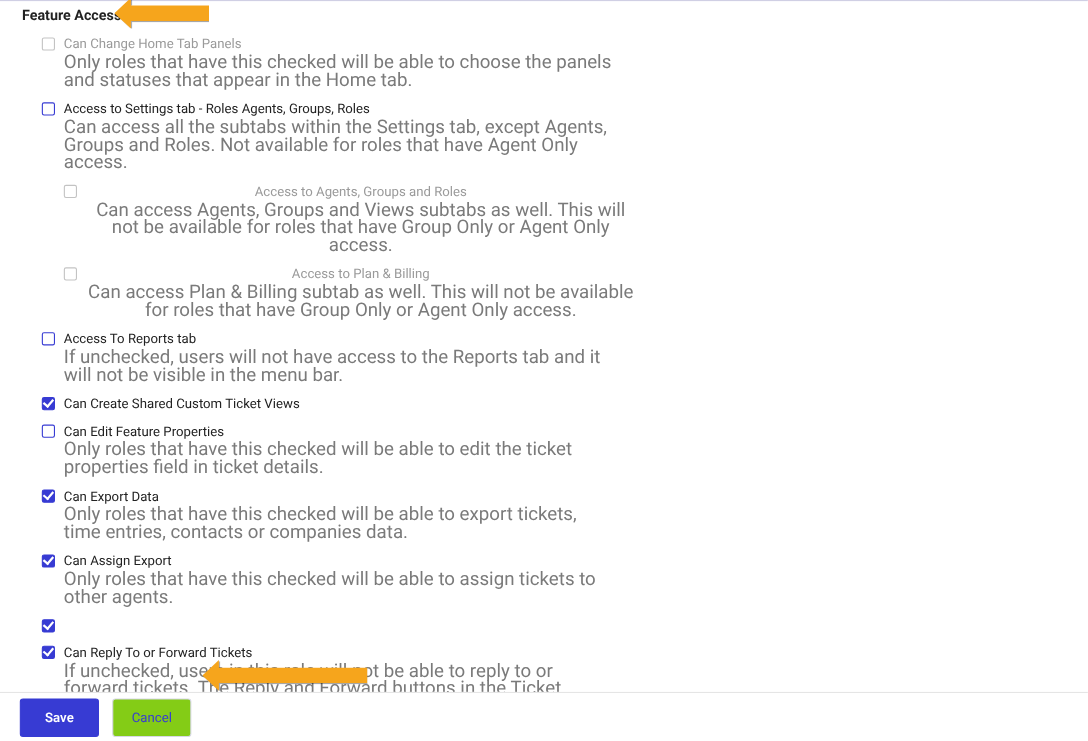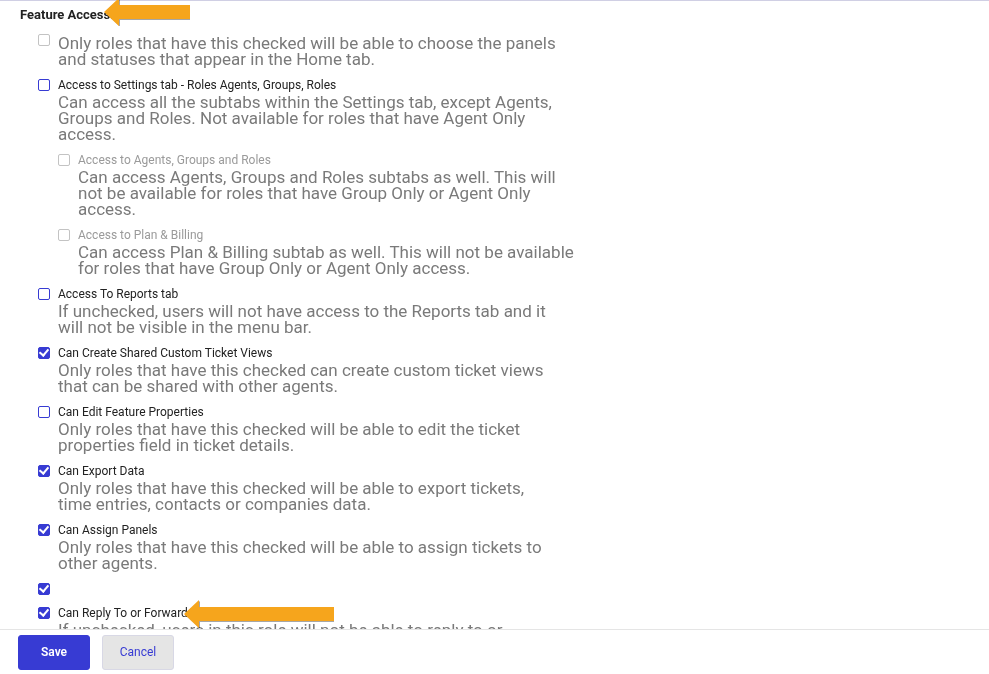--- a/index.html
+++ b/index.html
@@ -36,21 +36,21 @@
   .perm-list {
     padding-top: 6px;
   }
   .perm {
     display: flex;
     align-items: flex-start;
     padding: 5px 0 0 0;
     margin-bottom: 6px;
   }
   .perm.level-0 { margin-left: 38px; }
-  .perm.level-1 { margin-left: 58px; }
+  .perm.level-1 { margin-left: 58px; text-align: center; }
   .perm .box {
     flex: 0 0 auto;
     width: 12px;
     height: 12px;
     margin-top: 1px;
     margin-right: 8px;
     box-sizing: border-box;
     position: relative;
   }
   .checkbox {
@@ -126,21 +126,21 @@
     cursor: pointer;
     box-sizing: border-box;
   }
   .btn-primary {
     background: #373bd3;
     color: #fff;
     border: 1px solid #373bd3;
     font-weight: 600;
   }
   .btn-secondary {
-    background: #e5e5e5;
+    background: #84cc16;
     color: #373bd3;
     border: 1px solid #d8d8e5;
   }
   
   .arrow {
     position: absolute;
     pointer-events: none;
   }
 </style>
 </head>
@@ -151,39 +151,40 @@
 
   <div class="content">
     <span class="section-title">Feature Access:</span>
 
     <div class="perm-list" id="perm-list">
         <div class="perm level-0 disabled">
           <div class="box">
             <span class="checkbox disabled"></span>
           </div>
           <div class="texts">
+            <div class="perm-label">Can Change Home Tab Panels</div>
             <div class="perm-desc">Only roles that have this checked will be able to choose the panels and statuses that appear in the Home tab.</div>
           </div>
         </div>
         <div class="perm level-0">
           <div class="box">
             <span class="checkbox"></span>
           </div>
           <div class="texts">
             <div class="perm-label">Access to Settings tab - Roles Agents, Groups, Roles</div>
             <div class="perm-desc">Can access all the subtabs within the Settings tab, except Agents, Groups and Roles. Not available for roles that have Agent Only access.</div>
           </div>
         </div>
         <div class="perm level-1 disabled">
           <div class="box">
             <span class="checkbox disabled"></span>
           </div>
           <div class="texts">
             <div class="perm-label">Access to Agents, Groups and Roles</div>
-            <div class="perm-desc">Can access Agents, Groups and Roles subtabs as well. This will not be available for roles that have Group Only or Agent Only access.</div>
+            <div class="perm-desc">Can access Agents, Groups and Views subtabs as well. This will not be available for roles that have Group Only or Agent Only access.</div>
           </div>
         </div>
         <div class="perm level-1 disabled">
           <div class="box">
             <span class="checkbox disabled"></span>
           </div>
           <div class="texts">
             <div class="perm-label">Access to Plan &amp; Billing</div>
             <div class="perm-desc">Can access Plan &amp; Billing subtab as well. This will not be available for roles that have Group Only or Agent Only access.</div>
           </div>
@@ -196,21 +197,20 @@
             <div class="perm-label">Access To Reports tab</div>
             <div class="perm-desc">If unchecked, users will not have access to the Reports tab and it will not be visible in the menu bar.</div>
           </div>
         </div>
         <div class="perm level-0">
           <div class="box">
             <span class="checkbox checked"></span>
           </div>
           <div class="texts">
             <div class="perm-label">Can Create Shared Custom Ticket Views</div>
-            <div class="perm-desc">Only roles that have this checked can create custom ticket views that can be shared with other agents.</div>
           </div>
         </div>
         <div class="perm level-0">
           <div class="box">
             <span class="checkbox"></span>
           </div>
           <div class="texts">
             <div class="perm-label">Can Edit Feature Properties</div>
             <div class="perm-desc">Only roles that have this checked will be able to edit the ticket properties field in ticket details.</div>
           </div>
@@ -222,21 +222,21 @@
           <div class="texts">
             <div class="perm-label">Can Export Data</div>
             <div class="perm-desc">Only roles that have this checked will be able to export tickets, time entries, contacts or companies data.</div>
           </div>
         </div>
         <div class="perm level-0">
           <div class="box">
             <span class="checkbox checked"></span>
           </div>
           <div class="texts">
-            <div class="perm-label">Can Assign Panels</div>
+            <div class="perm-label">Can Assign Export</div>
             <div class="perm-desc">Only roles that have this checked will be able to assign tickets to other agents.</div>
           </div>
         </div>
         <div class="perm level-0">
           <div class="box">
             <span class="checkbox checked"></span>
           </div>
           <div class="texts">
           </div>
         </div>

